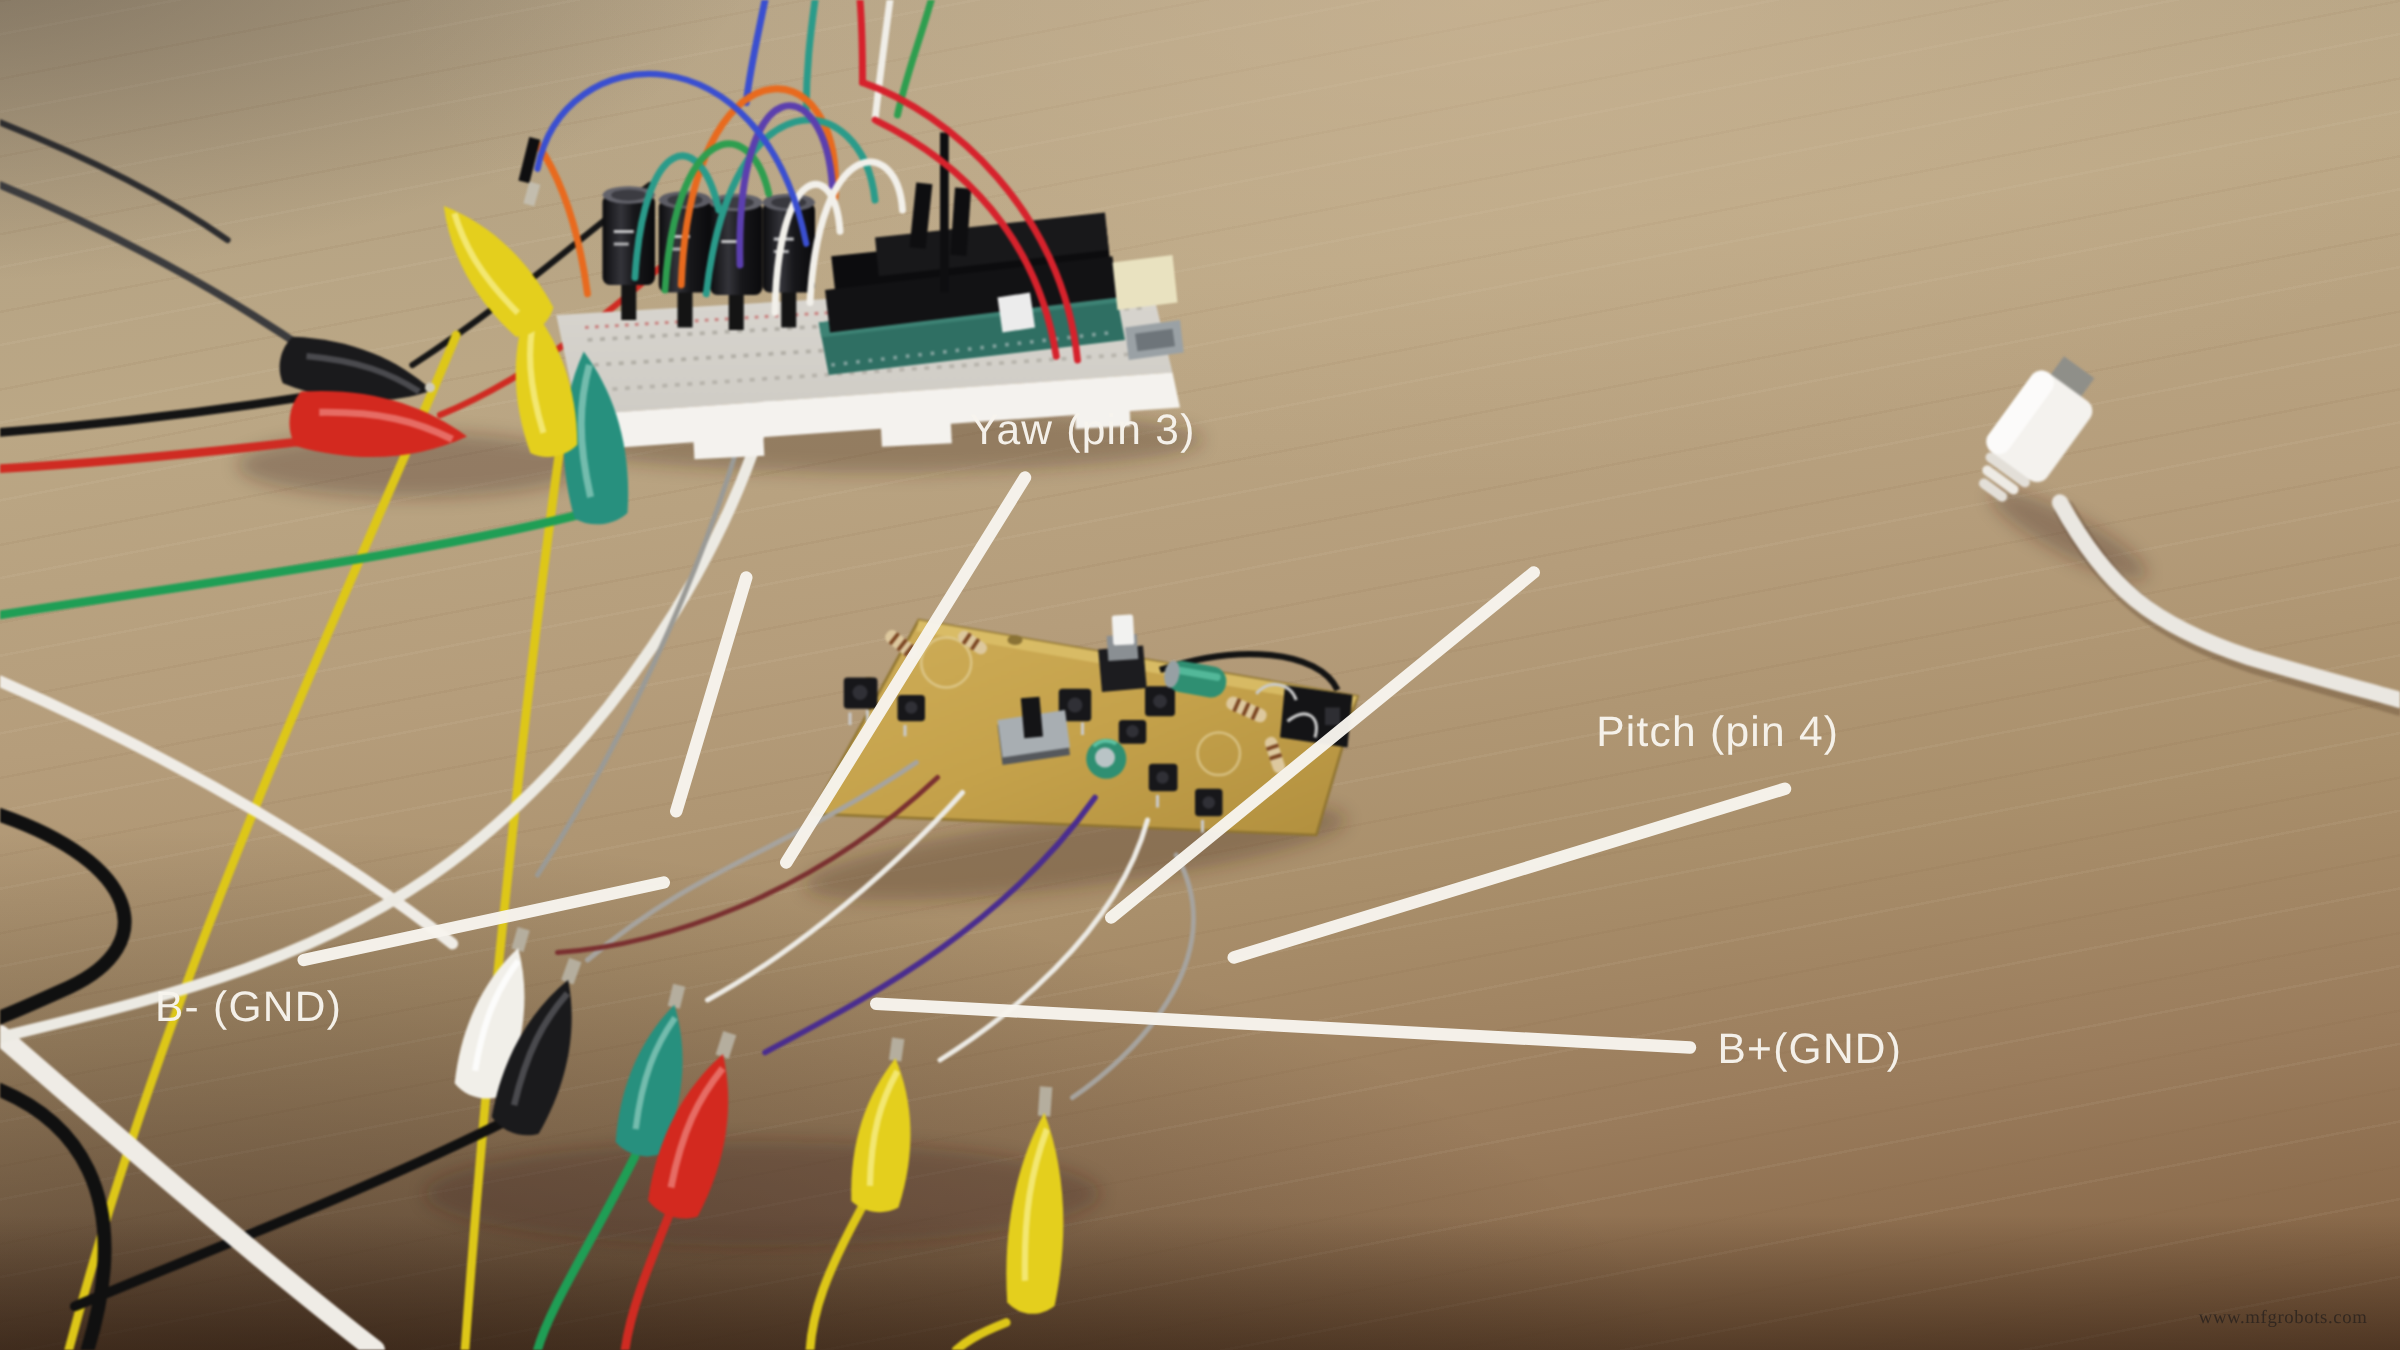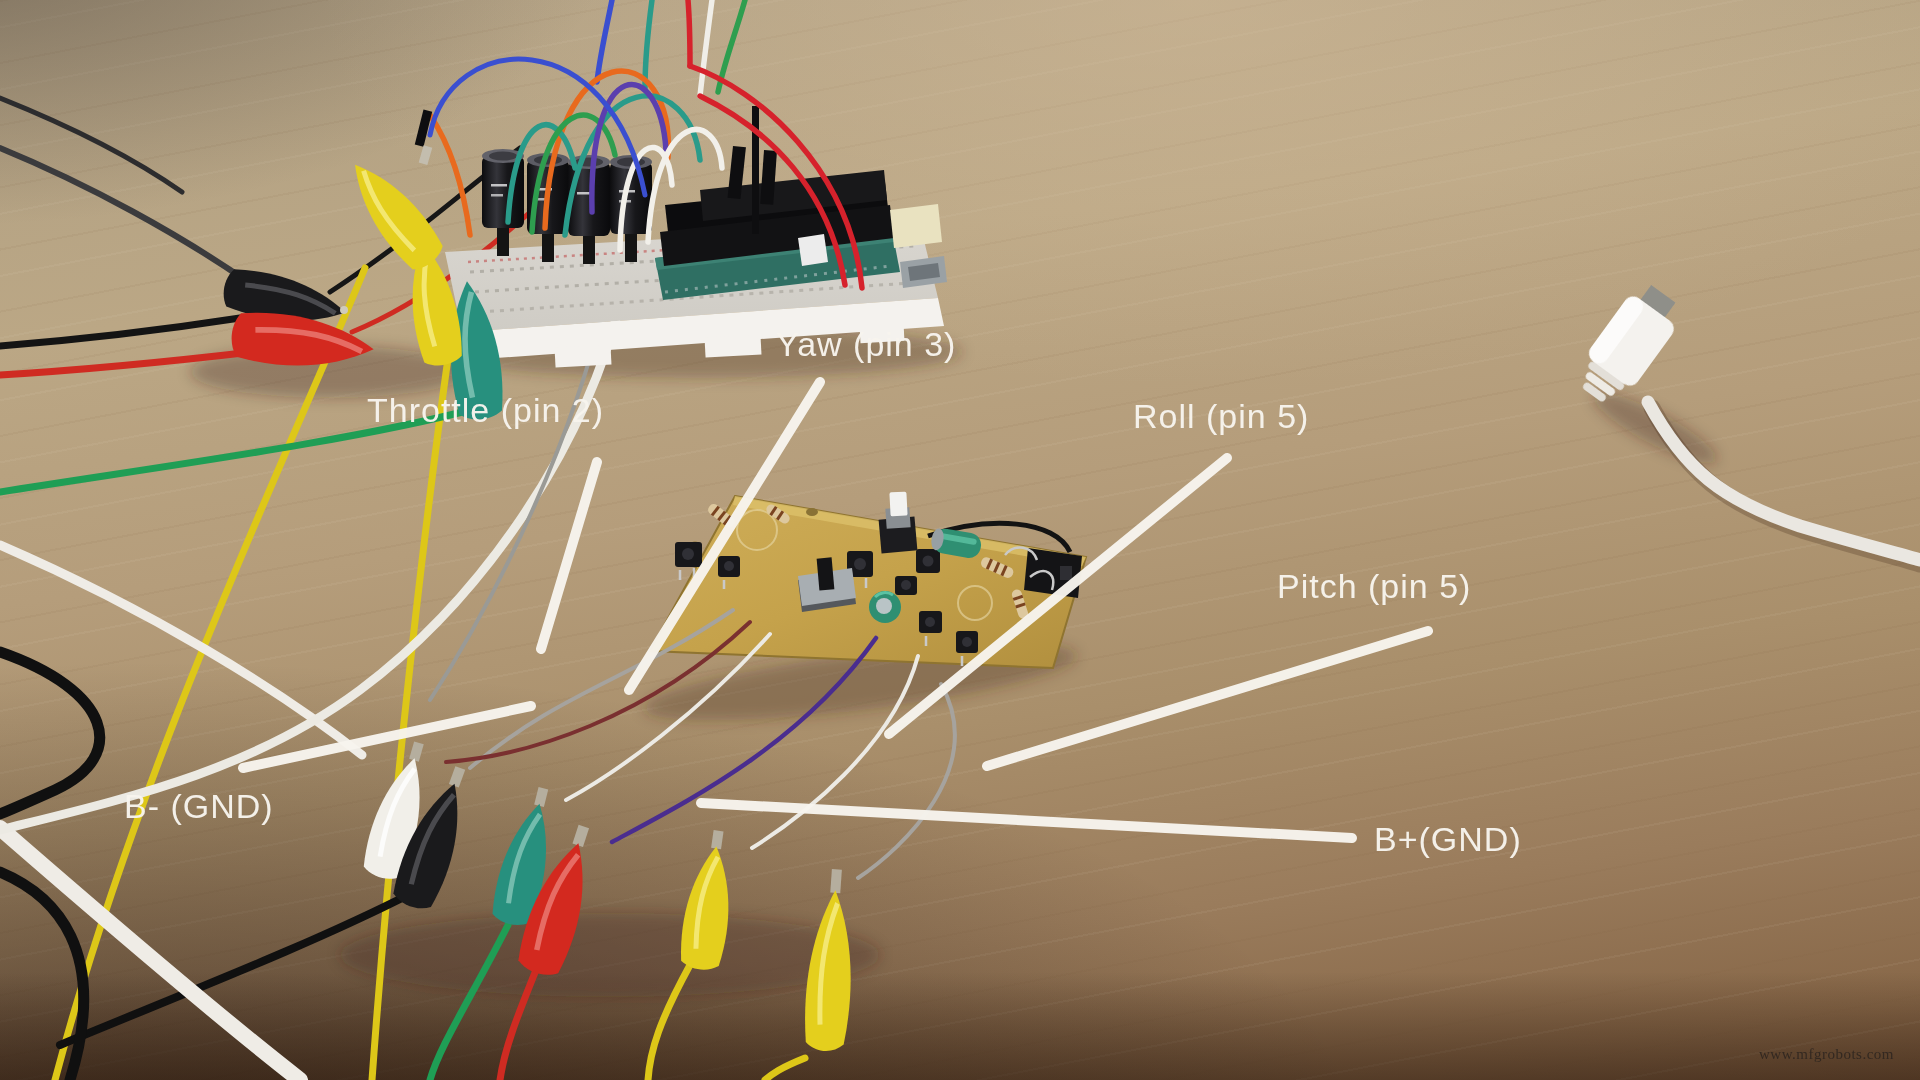--- a/index.html
+++ b/index.html
@@ -349,21 +349,19 @@
     <g stroke="#f7f4ee" stroke-width="10" stroke-linecap="round" opacity=".97">
       <line x1="597" y1="462" x2="541" y2="649"></line>
       <line x1="820" y1="382" x2="629" y2="690"></line>
       <line x1="1227" y1="458" x2="889" y2="734"></line>
       <line x1="1428" y1="631" x2="987" y2="766"></line>
       <line x1="243" y1="768" x2="531" y2="706"></line>
       <line x1="701" y1="803" x2="1352" y2="838"></line>
     </g>
   </svg>
 
-  <div class="lbl" id="lbl-throttle" style="color: rgb(247, 244, 238);">Throttle (pin 2)</div>
   <div class="lbl" id="lbl-yaw" style="color: rgb(247, 244, 238);">Yaw (pin 3)</div>
-  <div class="lbl" id="lbl-roll" style="color: rgb(247, 244, 238);">Roll (pin 5)</div>
-  <div class="lbl" id="lbl-pitch" style="color: rgb(247, 244, 238);">Pitch (pin 5)</div>
+  <div class="lbl" id="lbl-pitch" style="color: rgb(247, 244, 238);">Pitch (pin 4)</div>
   <div class="lbl" id="lbl-bminus" style="color: rgb(247, 244, 238);">B- (GND)</div>
   <div class="lbl" id="lbl-bplus" style="color: rgb(247, 244, 238);">B+(GND)</div>
 
   <div class="watermark" style="color: rgb(47, 38, 32);">www.mfgrobots.com</div>
 </div>
 
 </body></html>

